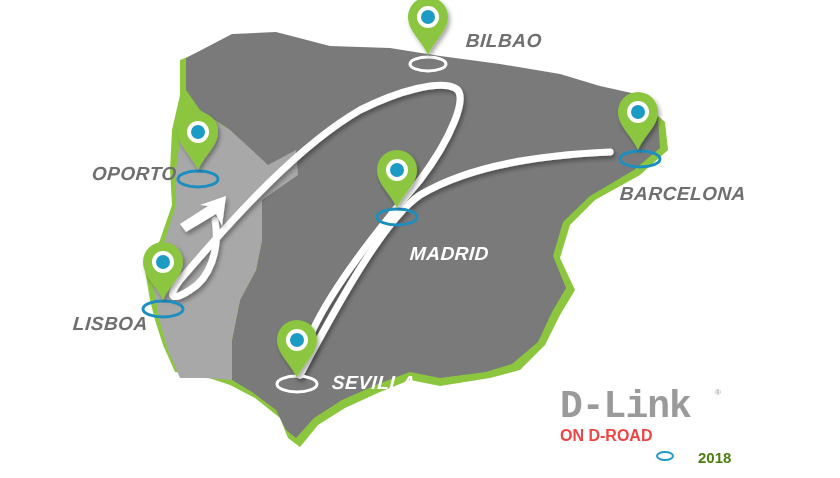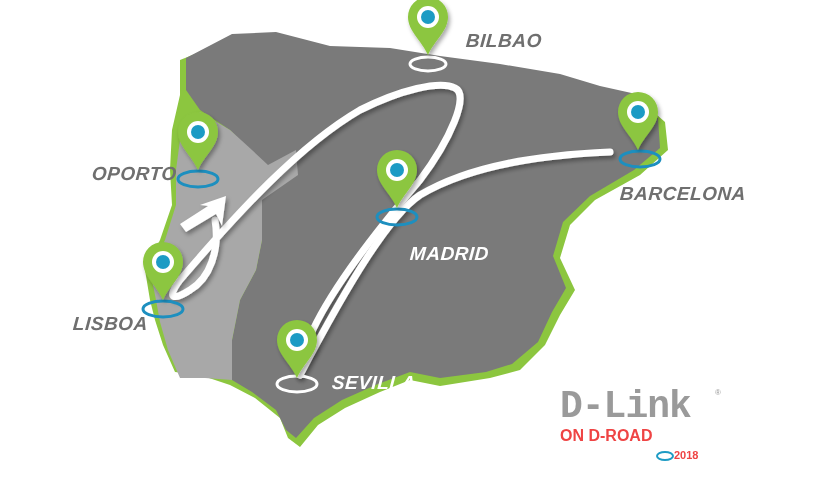--- a/index.html
+++ b/index.html
@@ -5,21 +5,21 @@
   html,body{margin:0;padding:0;background:#ffffff;}
   body{width:840px;height:478px;position:relative;overflow:hidden;font-family:"Liberation Sans",sans-serif;}
   #map{position:absolute;left:0;top:0;width:840px;height:478px;}
   .city-label{position:absolute;font-family:"Liberation Sans",sans-serif;font-weight:bold;font-style:italic;font-size:19px;letter-spacing:0.5px;transform:skewX(-4deg);}
   .lbl-dark{color:#6f6f6f;}
   .lbl-light{color:#ffffff;}
   .logo{position:absolute;left:560px;top:388px;width:170px;height:80px;}
   .logo-dlink{position:absolute;left:0;top:0;font-family:Liberation Mono, monospace;font-weight:bold;font-size:38px;color:#9a9a9a;letter-spacing:-1px;line-height:38px;}
   .logo-reg{position:absolute;left:155px;top:0;font-size:8px;color:#9a9a9a;}
   .logo-road{position:absolute;left:0;top:36px;font-family:"Liberation Sans",sans-serif;font-weight:bold;font-size:16px;color:#ef4444;line-height:24px;letter-spacing:0px;}
-  .logo-year{position:absolute;left:114px;top:61px;font-family:"Liberation Sans",sans-serif;font-weight:bold;font-size:11px;color:#ef4444;}
+  .logo-year{position:absolute;left:114px;top:61px;font-family:"Liberation Sans",sans-serif;font-weight:bold;font-size:15px;color:#4d7c0f;padding-left:24px;}
 </style>
 </head>
 <body>
 
 <svg id="map" viewBox="0 0 840 478" xmlns="http://www.w3.org/2000/svg">
   <defs>
     <filter id="sh" x="-20%" y="-20%" width="140%" height="140%">
       <feDropShadow dx="2" dy="3" stdDeviation="2" flood-color="#000" flood-opacity="0.35"></feDropShadow>
     </filter>
   </defs>

